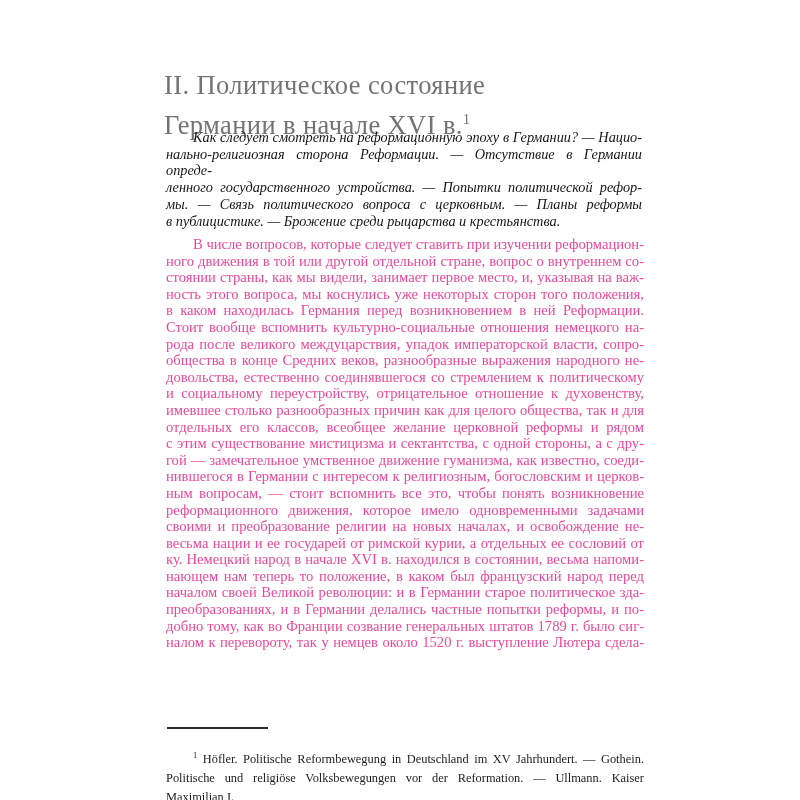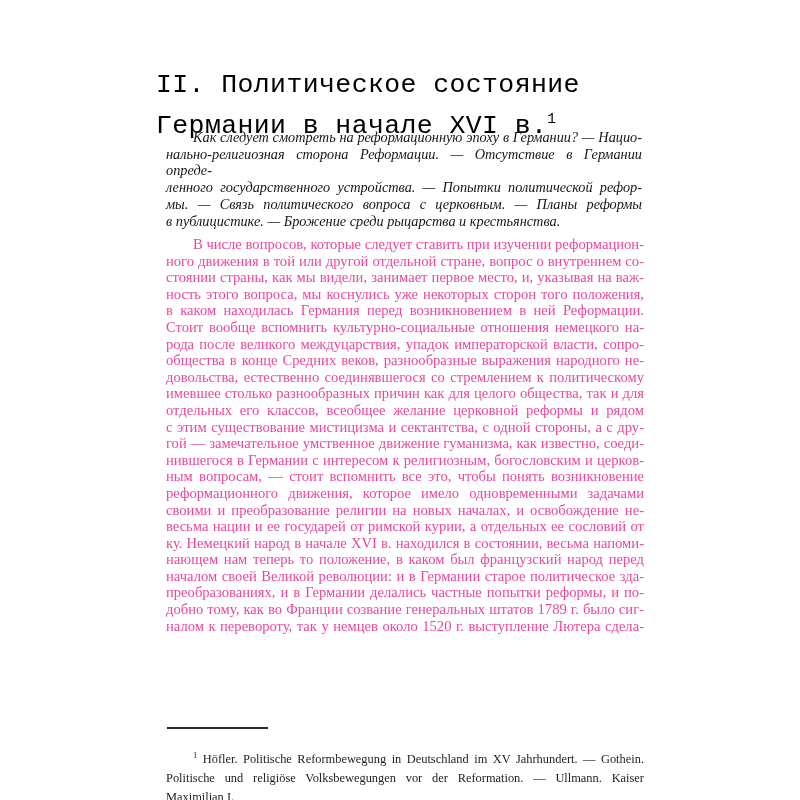--- a/index.html
+++ b/index.html
@@ -11,29 +11,29 @@
     position: relative;
     width: 800px;
     height: 800px;
     background: #ffffff;
     overflow: hidden;
     font-family: "Liberation Serif", serif;
     color: #1b1b1b;
   }
   .title {
     position: absolute;
-    left: 156px;
+    left: 164px;
     top: 50px;
     width: 500px;
-    font-family: Liberation Mono, monospace;
+    font-family: Liberation Serif, serif;
     font-weight: 400;
     font-size: 26.5px;
     line-height: 34px;
     letter-spacing: 0.4px;
-    color: #000000;
+    color: #737373;
   }
   .title sup {
     font-size: 0.55em;
     vertical-align: super;
     letter-spacing: 0;
   }
   .summary {
     position: absolute;
     left: 166px;
     top: 129px;
@@ -106,20 +106,21 @@
   <div class="body-text">
       <div class="tline">В числе вопросов, которые следует ставить при изучении реформацион-</div>
       <div class="tline">ного движения в той или другой отдельной стране, вопрос о внутреннем со-</div>
       <div class="tline">стоянии страны, как мы видели, занимает первое место, и, указывая на важ-</div>
       <div class="tline">ность этого вопроса, мы коснулись уже некоторых сторон того положения,</div>
       <div class="tline">в каком находилась Германия перед возникновением в ней Реформации.</div>
       <div class="tline">Стоит вообще вспомнить культурно-социальные отношения немецкого на-</div>
       <div class="tline">рода после великого междуцарствия, упадок императорской власти, сопро-</div>
       <div class="tline">общества в конце Средних веков, разнообразные выражения народного не-</div>
       <div class="tline">довольства, естественно соединявшегося со стремлением к политическому</div>
+      <div class="tline">и социальному переустройству, отрицательное отношение к духовенству,</div>
       <div class="tline">имевшее столько разнообразных причин как для целого общества, так и для</div>
       <div class="tline">отдельных его классов, всеобщее желание церковной реформы и рядом</div>
       <div class="tline">с этим существование мистицизма и сектантства, с одной стороны, а с дру-</div>
       <div class="tline">гой — замечательное умственное движение гуманизма, как известно, соеди-</div>
       <div class="tline">нившегося в Германии с интересом к религиозным, богословским и церков-</div>
       <div class="tline">ным вопросам, — стоит вспомнить все это, чтобы понять возникновение</div>
       <div class="tline">реформационного движения, которое имело одновременными задачами</div>
       <div class="tline">своими и преобразование религии на новых началах, и освобождение не-</div>
       <div class="tline">весьма нации и ее государей от римской курии, а отдельных ее сословий от</div>
       <div class="tline">ку. Немецкий народ в начале XVI в. находился в состоянии, весьма напоми-</div>

